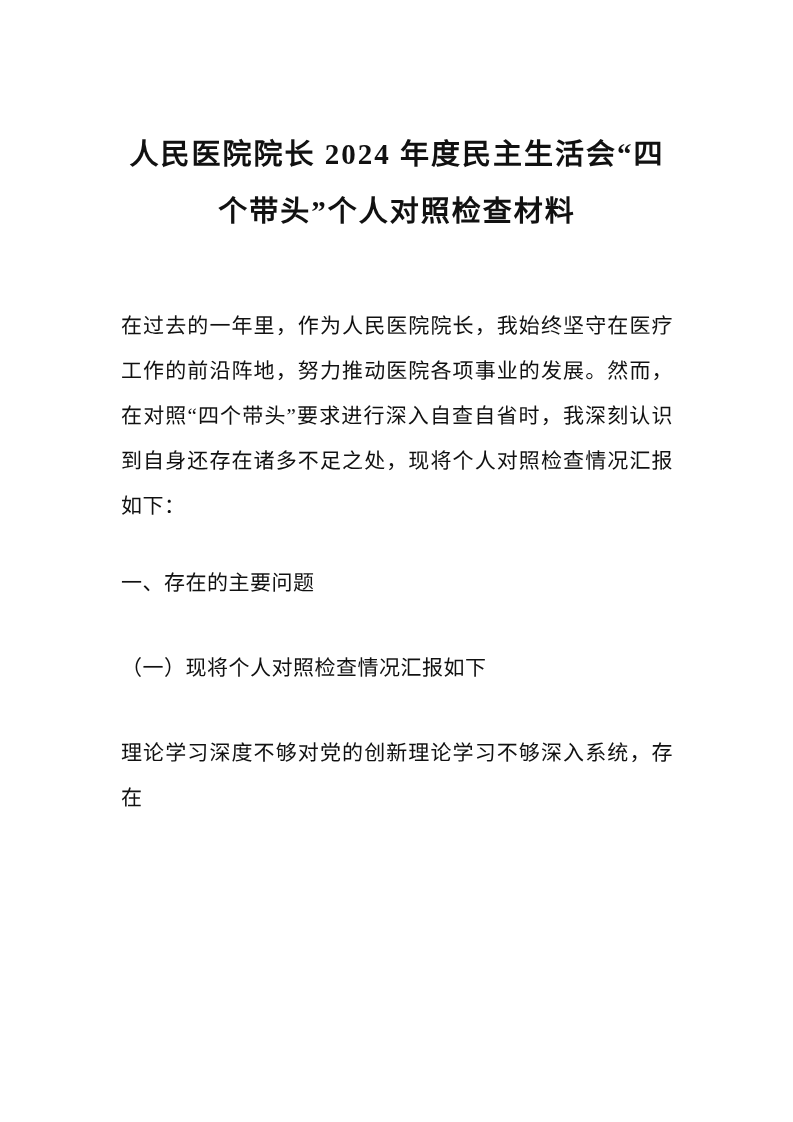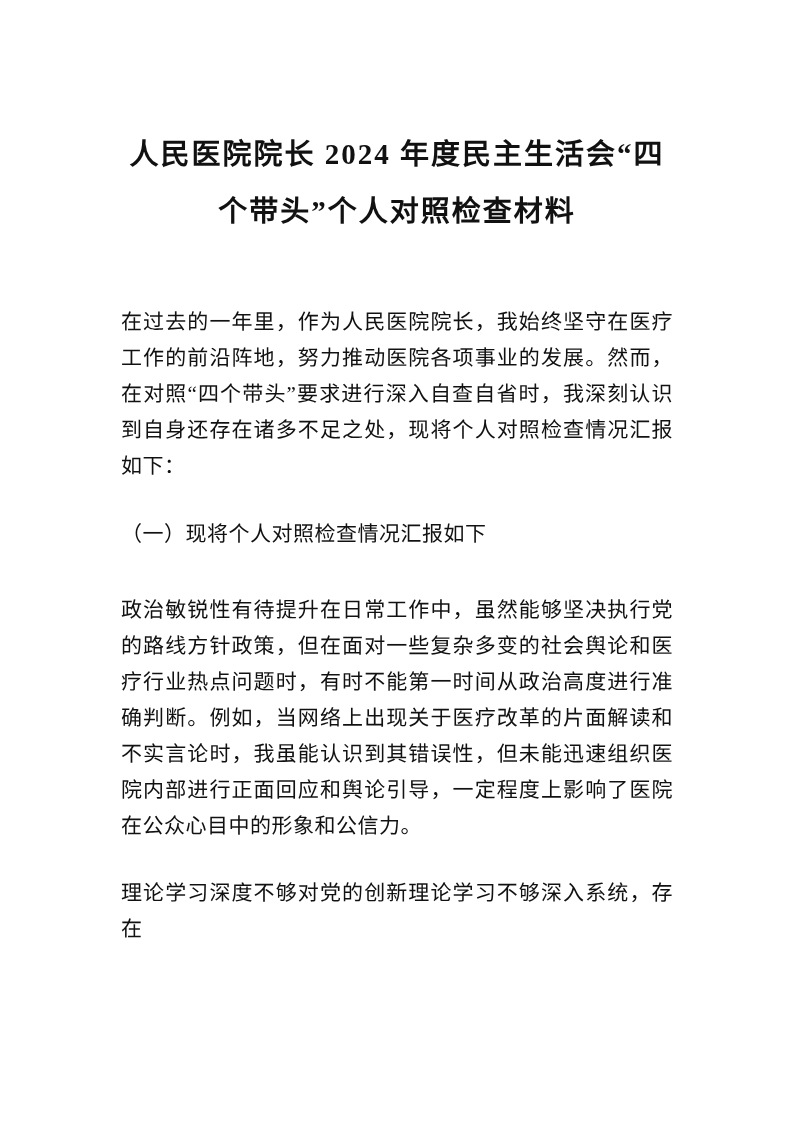--- a/index.html
+++ b/index.html
@@ -24,21 +24,21 @@
   .doc-title {
     font-size: 29px;
     font-weight: bold;
     line-height: 57px;
     text-align: center;
     letter-spacing: 2px;
     margin: 0 0 64px 0;
   }
   .para {
     font-size: 21px;
-    line-height: 36px;
+    line-height: 45px;
     text-align: justify;
     text-justify: inter-ideograph;
     letter-spacing: 0.5px;
     margin: 0 0 31px 0;
     word-break: break-all;
   }
   .para.heading,
   .para.subheading {
     text-align: left;
     margin-bottom: 40px;
@@ -51,19 +51,19 @@
   }
 </style>
 </head>
 <body>
 
 <div class="page">
   <h1 class="doc-title">人民医院院长 2024 年度民主生活会“四个带头”个人对照检查材料</h1>
 
   <p class="para intro">在过去的一年里，作为人民医院院长，我始终坚守在医疗工作的前沿阵地，努力推动医院各项事业的发展。然而，在对照“四个带头”要求进行深入自查自省时，我深刻认识到自身还存在诸多不足之处，现将个人对照检查情况汇报如下：</p>
 
+  <p class="para heading">一、存在的主要问题</p>
 
   <p class="para subheading">（一）现将个人对照检查情况汇报如下</p>
 
-  <p class="para">政治敏锐性有待提升在日常工作中，虽然能够坚决执行党的路线方针政策，但在面对一些复杂多变的社会舆论和医疗行业热点问题时，有时不能第一时间从政治高度进行准确判断。例如，当网络上出现关于医疗改革的片面解读和不实言论时，我虽能认识到其错误性，但未能迅速组织医院内部进行正面回应和舆论引导，一定程度上影响了医院在公众心目中的形象和公信力。</p>
 
   <p class="para last">理论学习深度不够对党的创新理论学习不够深入系统，存在</p>
 </div>
 
 </body></html>

